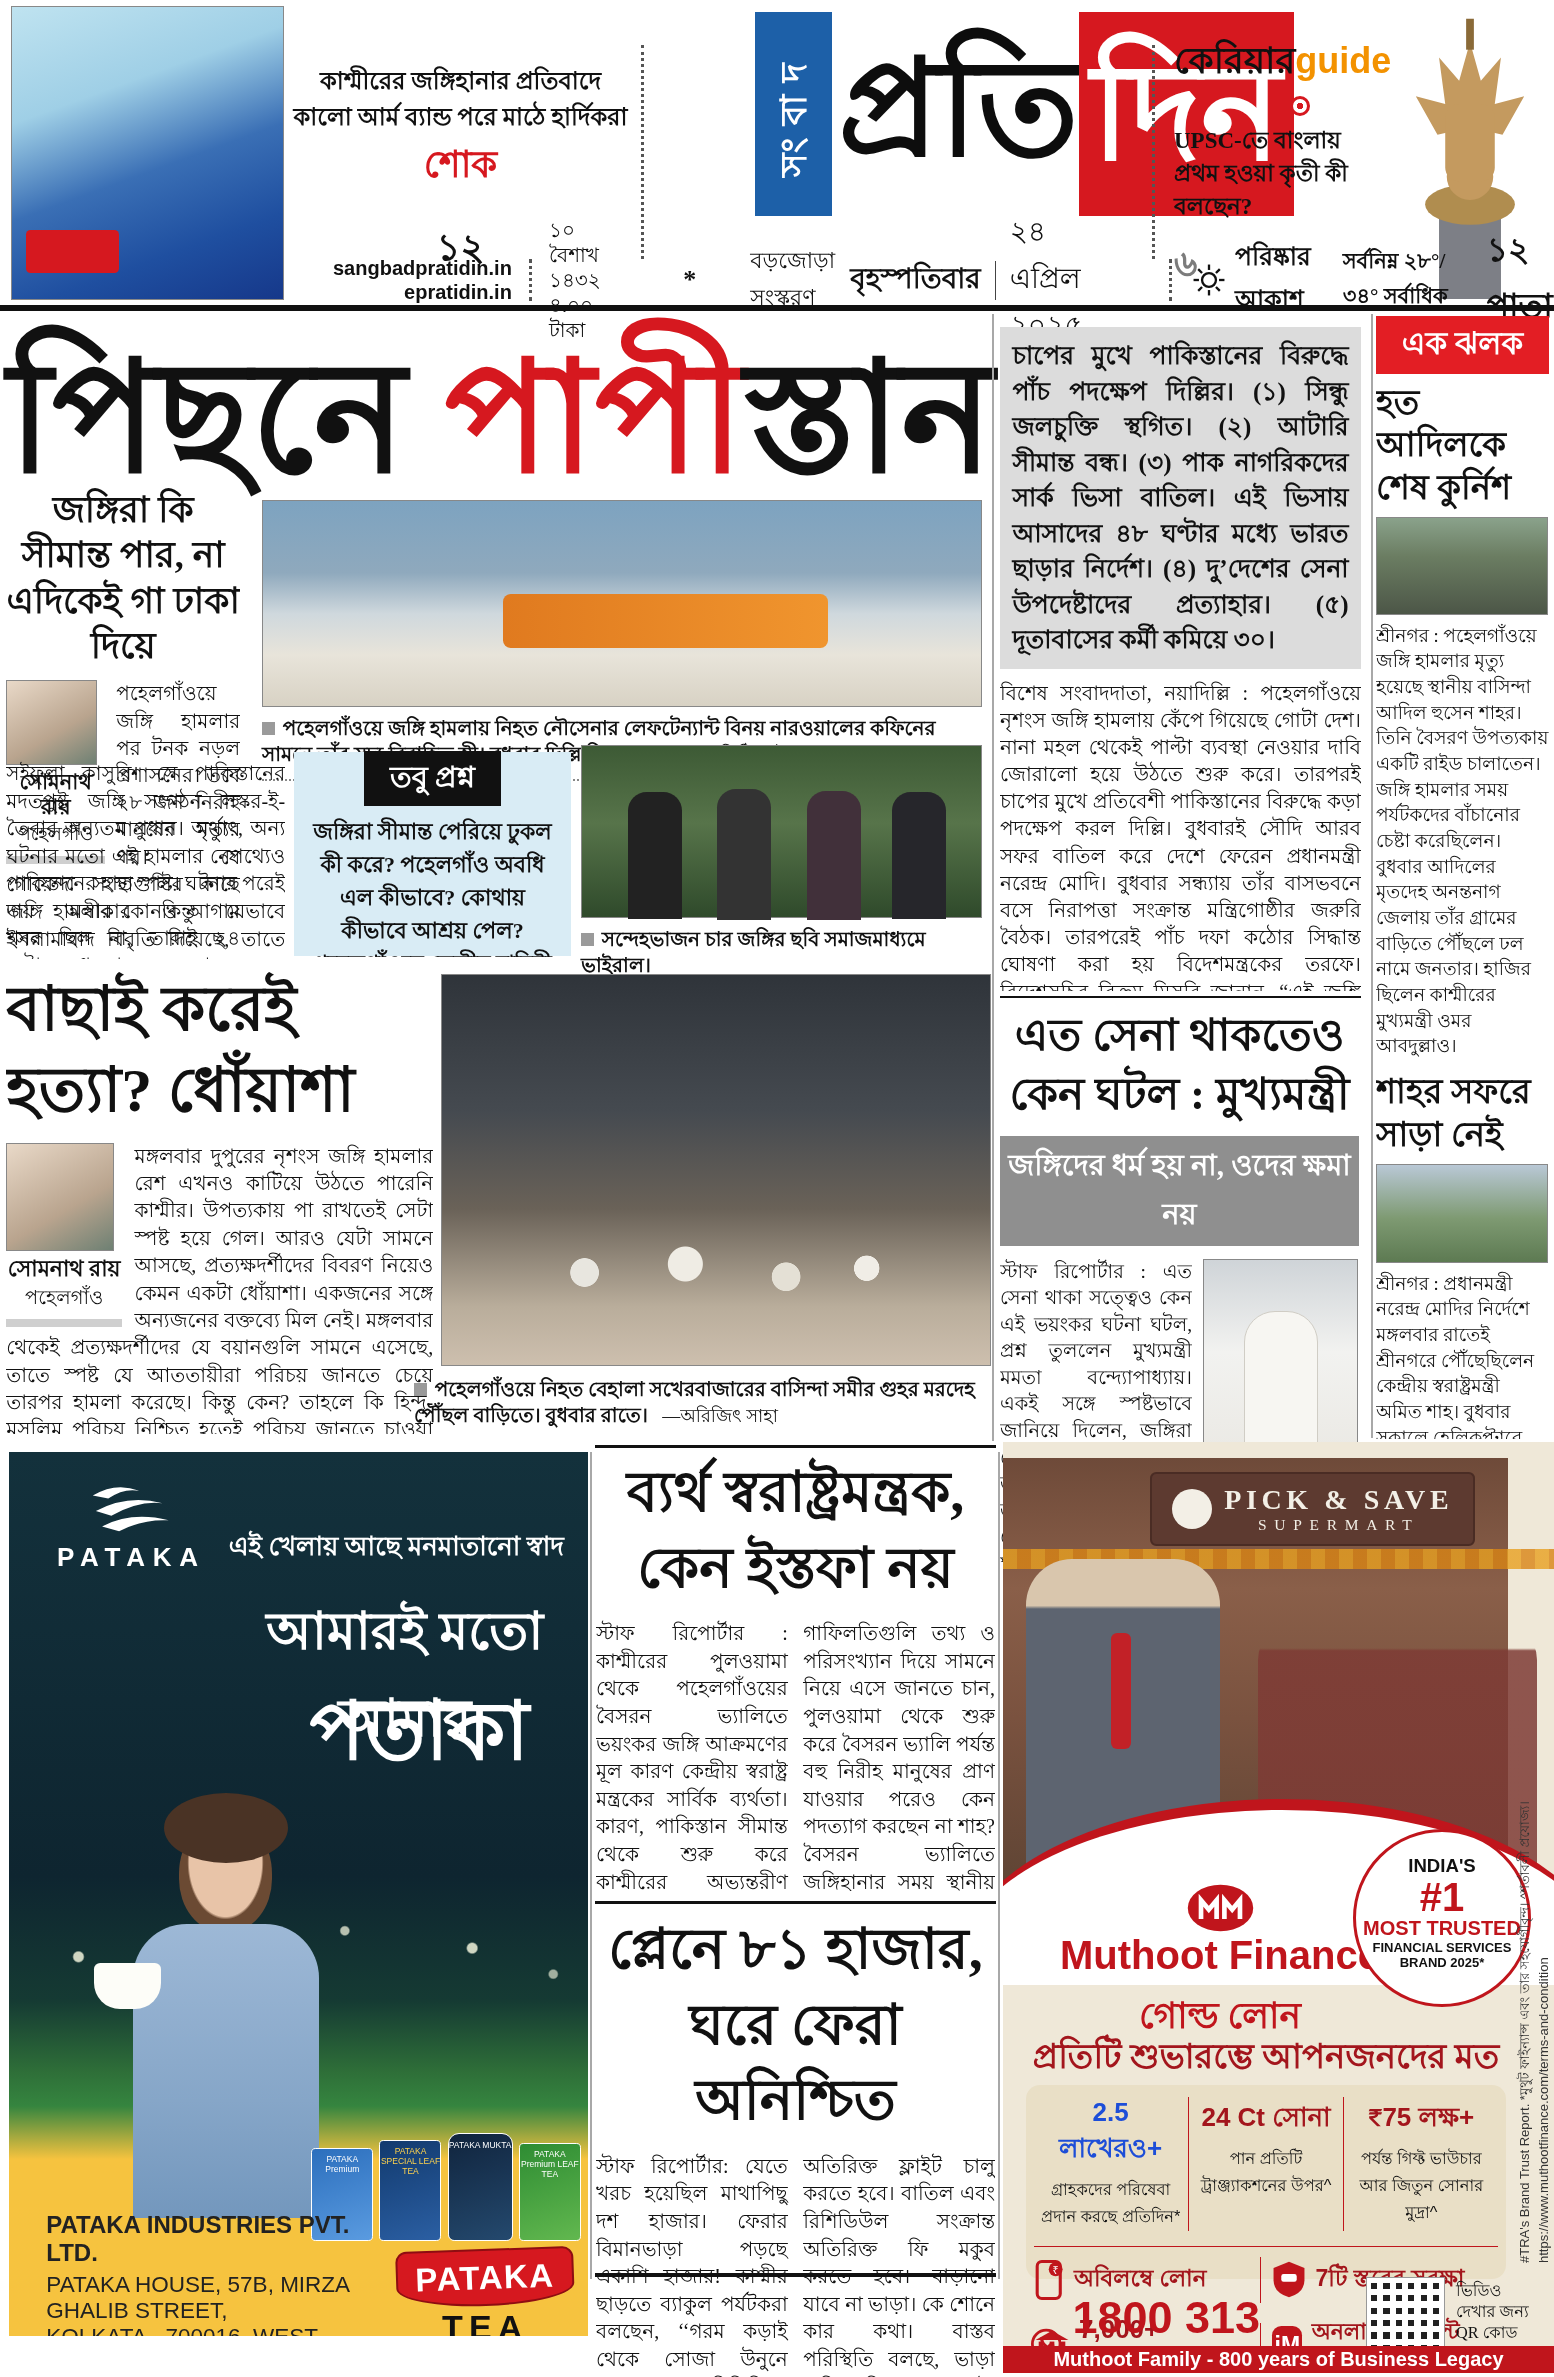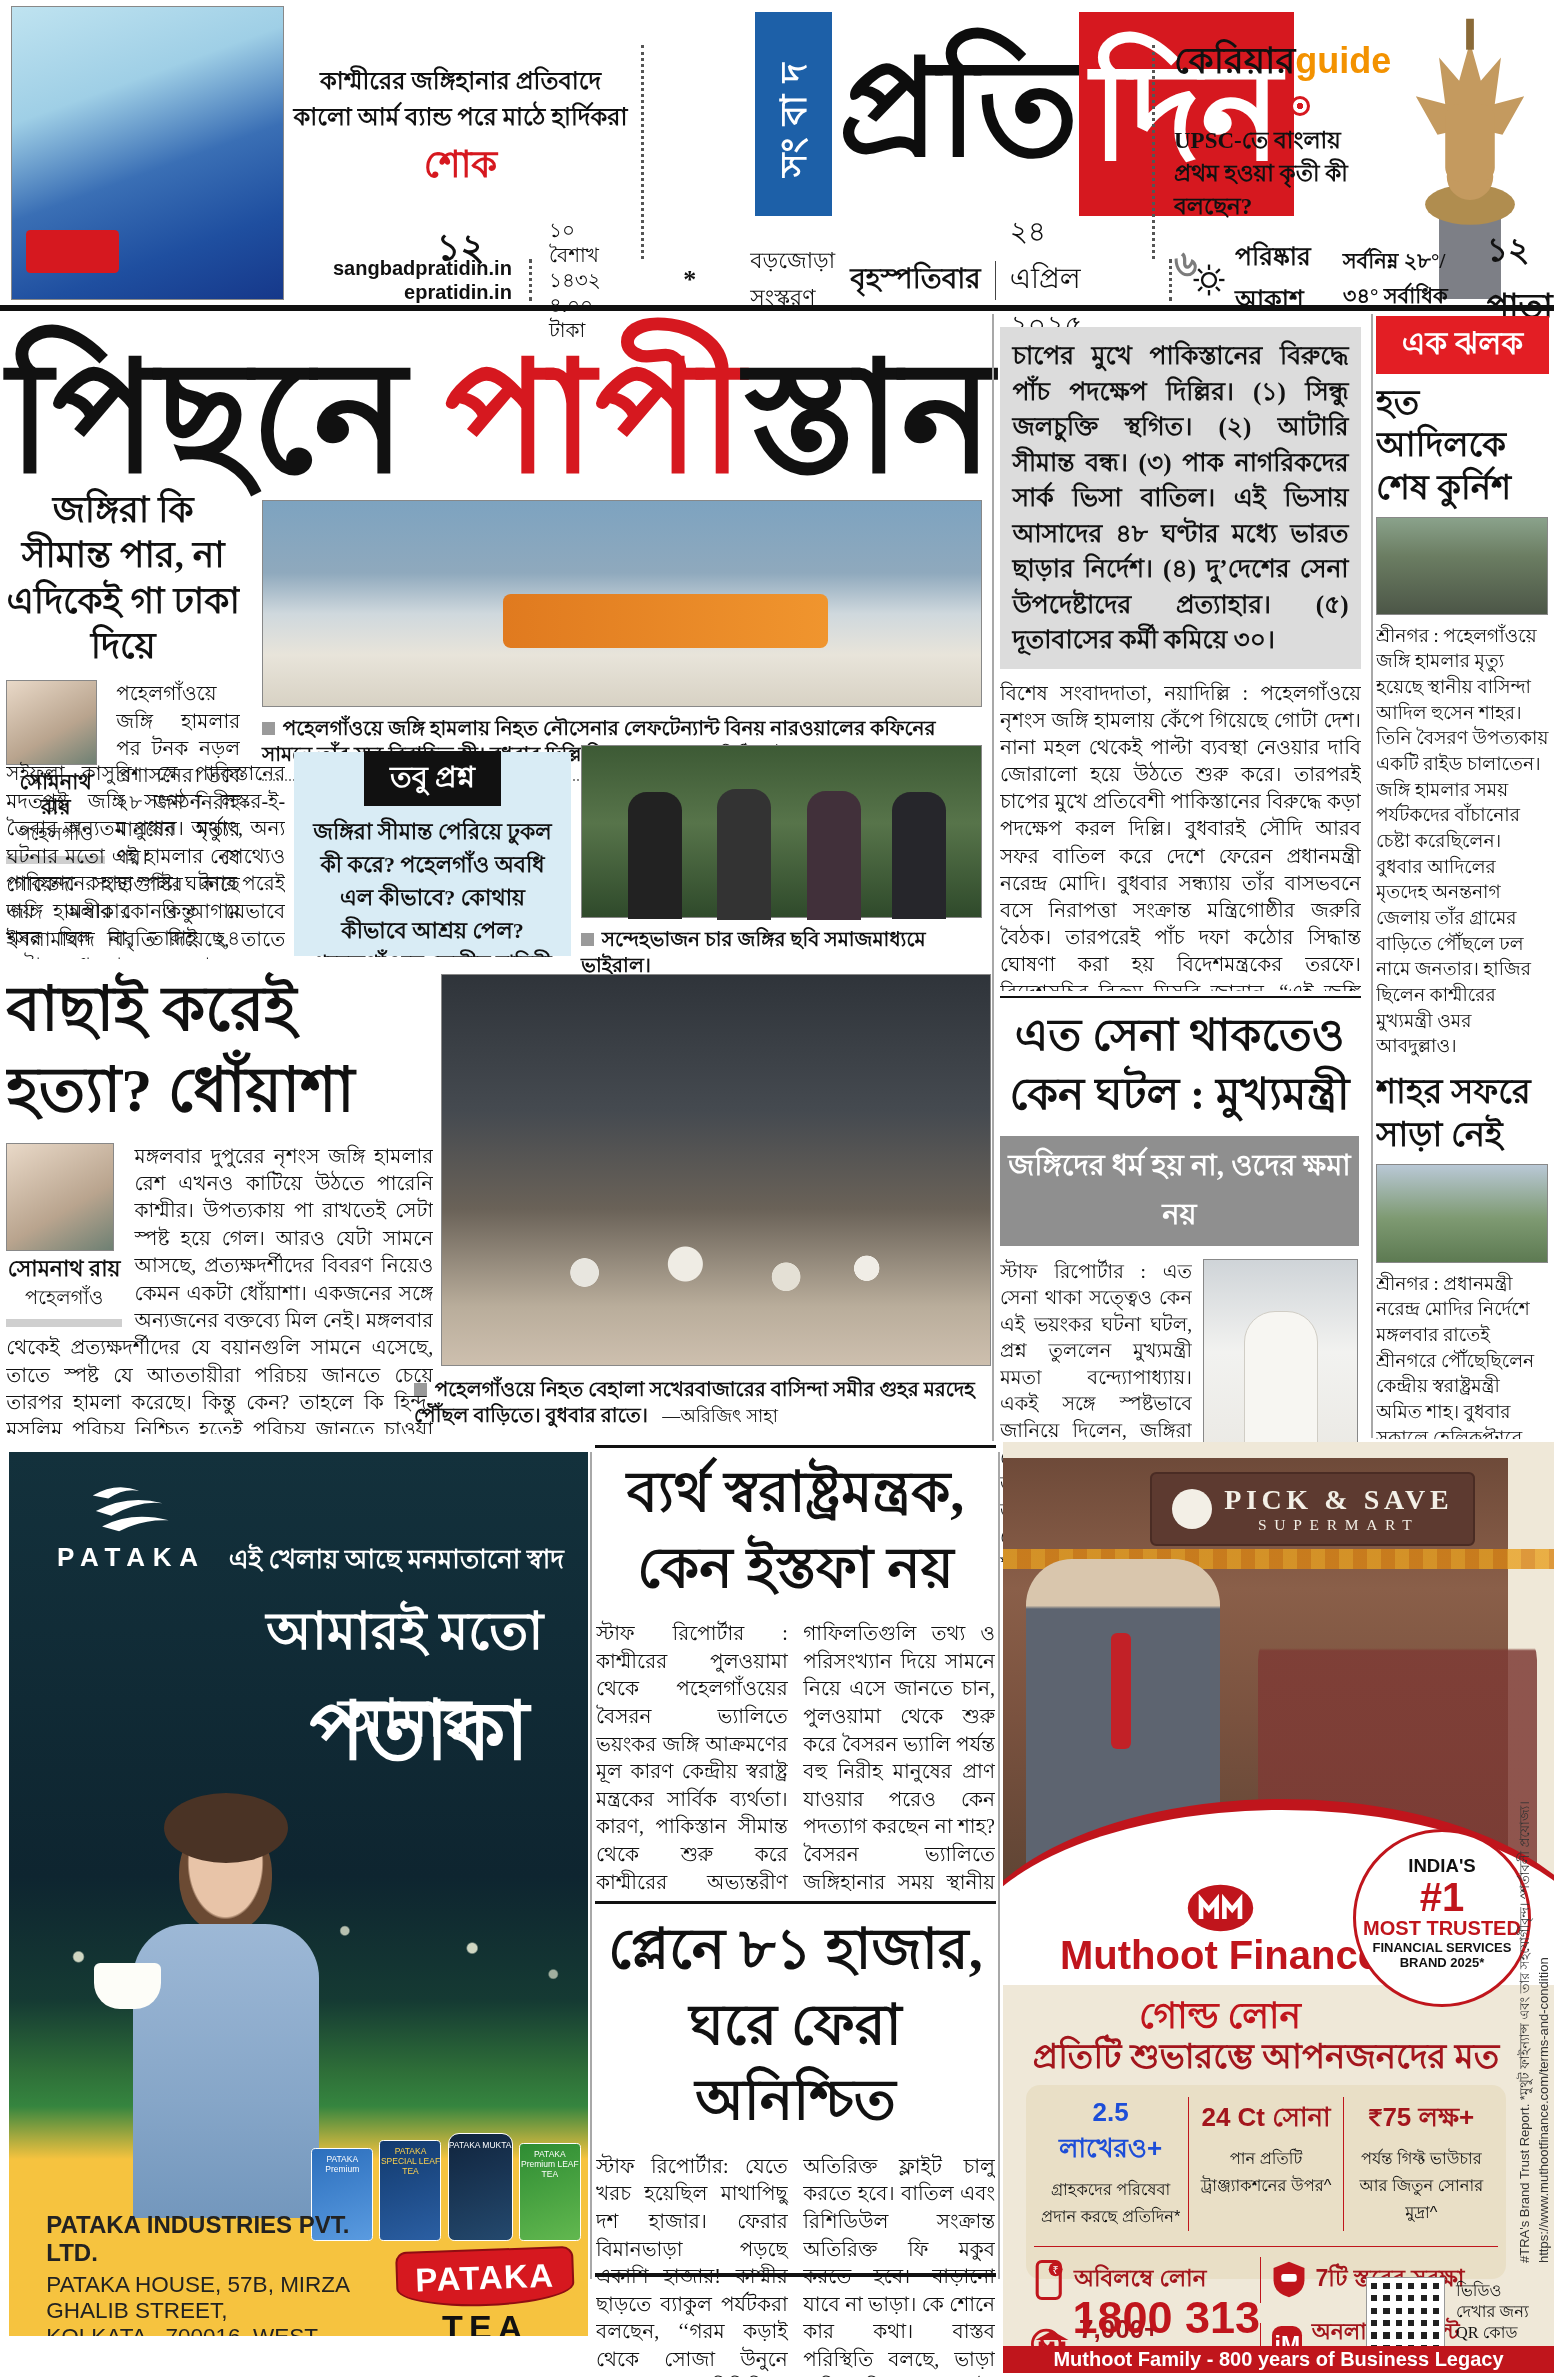--- a/index.html
+++ b/index.html
@@ -248,21 +248,21 @@
   <div class="ab clip" style="left:9.3px;top:1452px;width:579px;height:884px;background:linear-gradient(180deg,#13313c 0%,#0e2530 48%,#153a33 62%,#2e6e38 70%,#35853f 74%,#f6c33f 80%,#f6c33f 100%)">
     <div class="ab" style="left:0;top:418px;width:579px;height:217px;background:radial-gradient(circle at 12% 40%,rgba(255,255,230,.8) 0 4.6px,transparent 6.2px),radial-gradient(circle at 30% 30%,rgba(255,255,230,.7) 0 3.9px,transparent 5.4px),radial-gradient(circle at 58% 28%,rgba(255,255,230,.7) 0 3.9px,transparent 5.4px),radial-gradient(circle at 80% 36%,rgba(255,255,230,.8) 0 4.6px,transparent 6.2px),radial-gradient(circle at 94% 48%,rgba(255,255,230,.6) 0 3.9px,transparent 5.4px)"></div>
     <div class="ab" style="left:37px;top:28px;width:170px;text-align:center;color:#fff">
       <svg width="93" height="62" viewBox="0 0 120 80" style="margin:0 auto">
         <path d="M10 20 Q40 2 70 14 Q50 10 30 24 Z" fill="#fff"></path>
         <path d="M14 40 Q55 18 100 30 Q70 26 34 46 Z" fill="#fff"></path>
         <path d="M22 60 Q60 40 108 52 Q76 50 44 66 Z" fill="#fff"></path>
       </svg>
       <div class="b" style="font-family:'Liberation Sans',sans-serif;font-size:26px;letter-spacing:7.7px">PATAKA</div>
     </div>
-    <div class="b" style="position:absolute;left:209px;top:87px;width:356px;text-align:center;color:#fff;font-size:26px">এই খেলায় আছে মনমাতানো স্বাদ</div>
+    <div class="b" style="position:absolute;left:209px;top:74px;width:356px;text-align:center;color:#fff;font-size:26px">এই খেলায় আছে মনমাতানো স্বাদ</div>
     <div class="b" style="position:absolute;left:225px;top:139px;width:341px;text-align:center;color:#fff;font-size:52px">আমারই মতো আমার</div>
     <div class="b" style="position:absolute;left:255px;top:217px;width:310px;text-align:center;color:#fff;font-size:81px">পতাকা</div>
     <div class="ab" style="left:54px;top:333px;width:310px;height:434px">
       <div class="ab" style="left:116px;top:31px;width:93px;height:116px;background:radial-gradient(ellipse at 50% 40%,#e8c4a8 0 55%,#6b4a33 58%);border-radius:50% 50% 46% 46%"></div>
       <div class="ab" style="left:101px;top:7.7px;width:124px;height:70px;background:#4a3325;border-radius:50%"></div>
       <div class="ab" style="left:70px;top:139px;width:186px;height:294px;background:linear-gradient(180deg,#9db8d6 0%,#86a6c8 60%,#7397bd 100%);border-radius:54px 54px 0 0"></div>
       <div class="ab" style="left:31px;top:178px;width:67px;height:46px;background:#fdfdf8;border-radius:6.2px 6.2px 26px 26px"></div>
     </div>
     <div class="ab" style="left:302px;top:681px;width:271px;display:flex;gap:6.2px;align-items:flex-end">
       <div style="width:62px;height:93px;background:linear-gradient(160deg,#2c6fbd,#5a9be0);border:1.5px solid #fff;border-radius:4.6px;color:#fff;font-size:8.5px;font-family:'Liberation Sans',sans-serif;text-align:center;overflow:hidden;padding-top:4.6px">PATAKA Premium</div>

